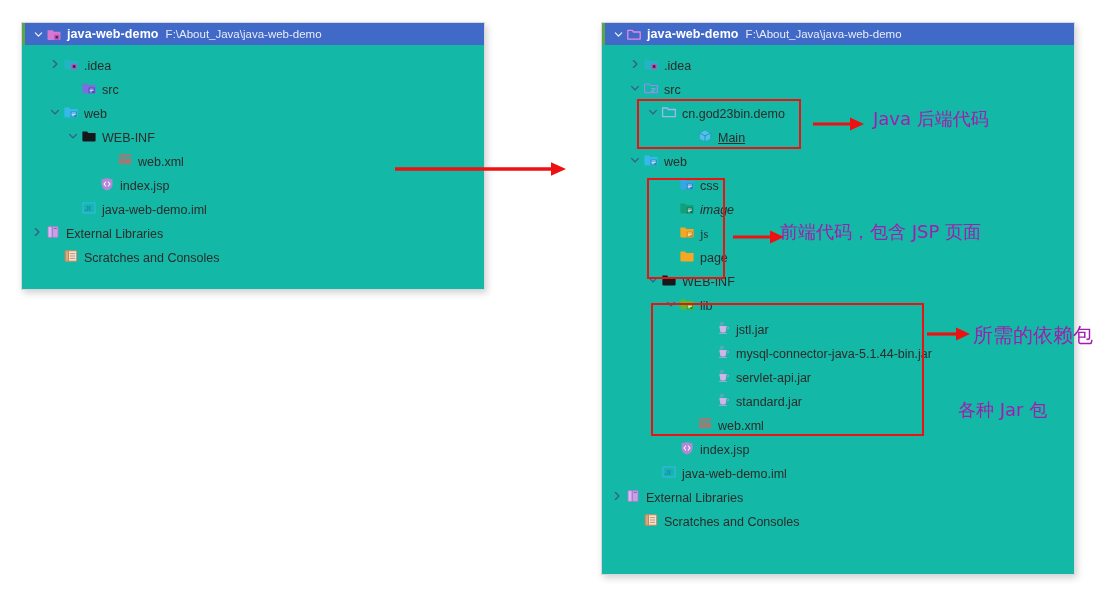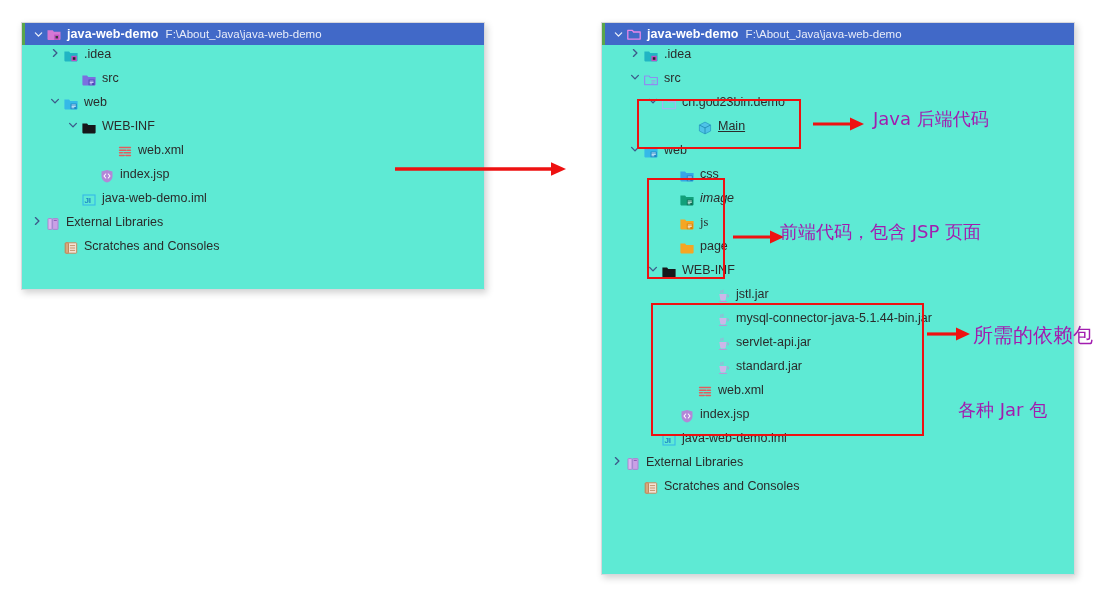--- a/index.html
+++ b/index.html
@@ -11,21 +11,21 @@
     width: 1098px;
     height: 615px;
     position: relative;
     font-family: "Liberation Sans", "DejaVu Sans", sans-serif;
     overflow: hidden;
   }
 
   
   .panel {
     position: absolute;
-    background: #5eead4;
+    background: #14b8a6;
     border: 1px solid #d8d8dc;
     box-shadow: 2px 3px 7px rgba(0,0,0,0.18);
     box-sizing: border-box;
     overflow: hidden;
   }
   #panel-left  { left: 21px;  top: 22px; width: 464px; height: 268px; }
   #panel-right { left: 601px; top: 22px; width: 474px; height: 553px; }
 
   
   .tree-header {
@@ -54,21 +54,21 @@
     opacity: .9;
   }
   .hdr-name { font-weight: bold; margin-left: 4px; letter-spacing: .1px; }
   .hdr-path { margin-left: 7px; font-weight: normal; font-size: 11.5px; color: #e7ecf9; }
 
   
   .tree-body { padding-top: 3px; }
   .row {
     height: 24px;
     display: flex;
-    align-items: flex-start;
+    align-items: flex-end;
     font-size: 12.5px;
     color: #2b2b2b;
     white-space: nowrap;
     position: relative;
   }
   .arrow {
     width: 13px;
     height: 13px;
     flex: 0 0 13px;
     position: relative;
@@ -368,20 +368,35 @@
             <path d="M1.6 3.4 L5 6.9 L8.4 3.4" stroke="#3d5a8a" stroke-width="1.35" fill="none" stroke-linecap="round" stroke-linejoin="round"></path>
           </svg>
         </span>
         <span class="ico">
           <svg width="16" height="16" viewBox="0 0 16 16">
             <path d="M1.4 3.6h4.7l1.1 1.5h7.4v7.5a.8.8 0 0 1-.8.8H2.2a.8.8 0 0 1-.8-.8z" fill="#16171a"></path>
           </svg>
         </span>
         <span class="lbl">WEB-INF</span>
       </div>
+      <div class="row" style="padding-left: 64px;">
+        <span class="arrow">
+          <svg width="10" height="10" viewBox="0 0 10 10">
+            <path d="M1.6 3.4 L5 6.9 L8.4 3.4" stroke="#3d5a8a" stroke-width="1.35" fill="none" stroke-linecap="round" stroke-linejoin="round"></path>
+          </svg>
+        </span>
+        <span class="ico">
+          <svg width="16" height="16" viewBox="0 0 16 16">
+            <path d="M1.4 3.6h4.7l1.1 1.5h7.4v7.5a.8.8 0 0 1-.8.8H2.2a.8.8 0 0 1-.8-.8z" fill="#5cb82e"></path>
+            <rect x="7.8" y="7.6" width="5.9" height="5.6" fill="#3a8c18"></rect>
+            <path d="M8.7 9h4.1M8.7 10.4h4.1M8.7 11.8h2.6" stroke="#e6ffd6" stroke-width=".9"></path>
+          </svg>
+        </span>
+        <span class="lbl">lib</span>
+      </div>
       <div class="row" style="padding-left: 100px;">
         <span class="arrow none"></span>
         <span class="ico">
           <svg width="16" height="16" viewBox="0 0 16 16">
             <path d="M6 2.6c-.9.9.6 1.5-.1 2.4M8 2.1c-1 1.1.7 1.7-.1 2.7" stroke="#b69ad8" stroke-width=".9" fill="none" stroke-linecap="round"></path>
             <path d="M4.3 6h7.4l-1 5.4a1.3 1.3 0 0 1-1.3 1H6.6a1.3 1.3 0 0 1-1.3-1z" fill="#cdb6e8"></path>
             <path d="M11.6 6.8h.9a1.1 1.1 0 0 1 0 2.2h-.6" fill="none" stroke="#b69ad8" stroke-width=".9"></path>
             <rect x="4" y="13" width="8" height="1.1" rx=".4" fill="#b69ad8"></rect>
           </svg>
         </span>

